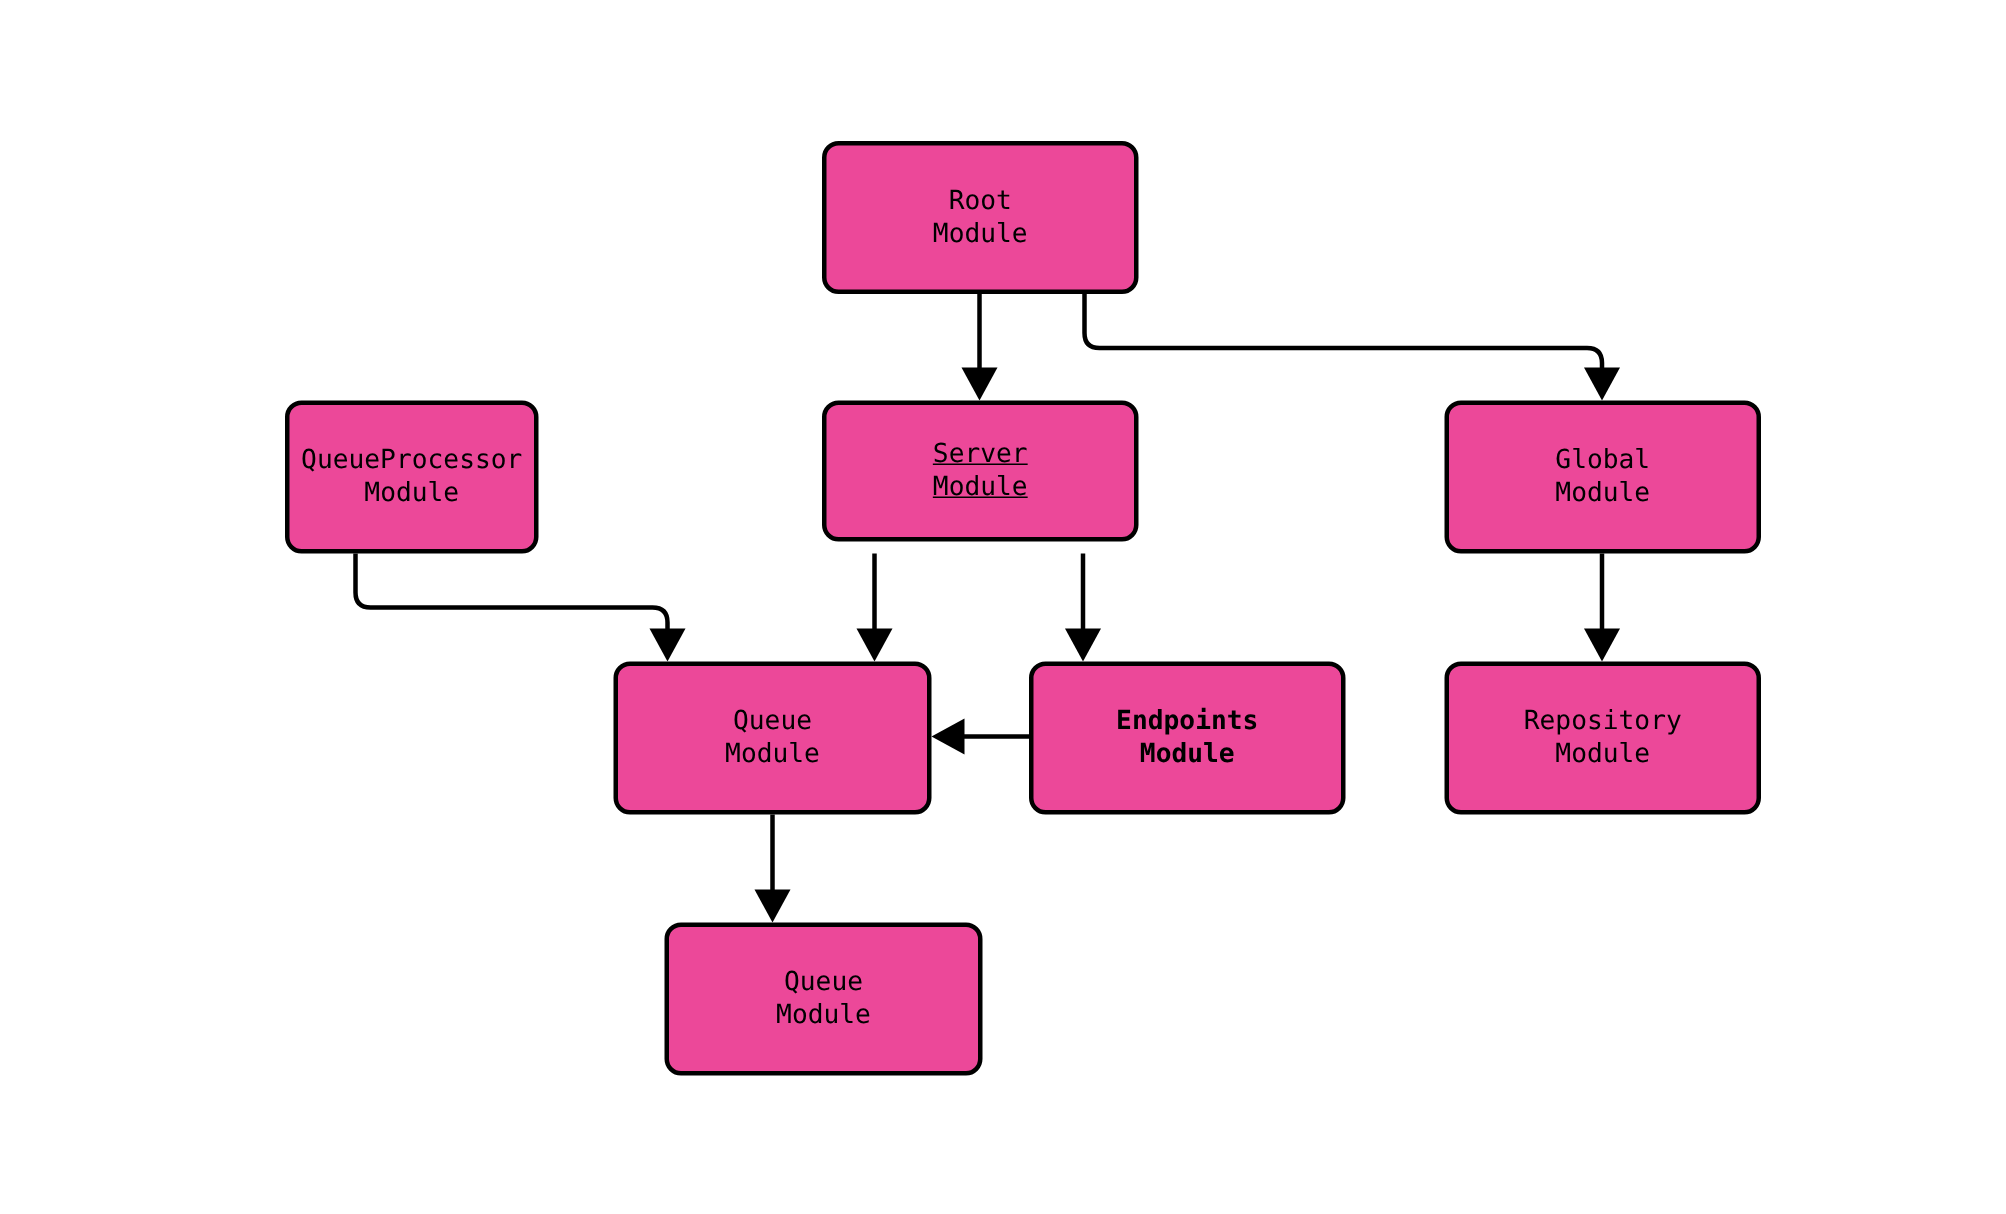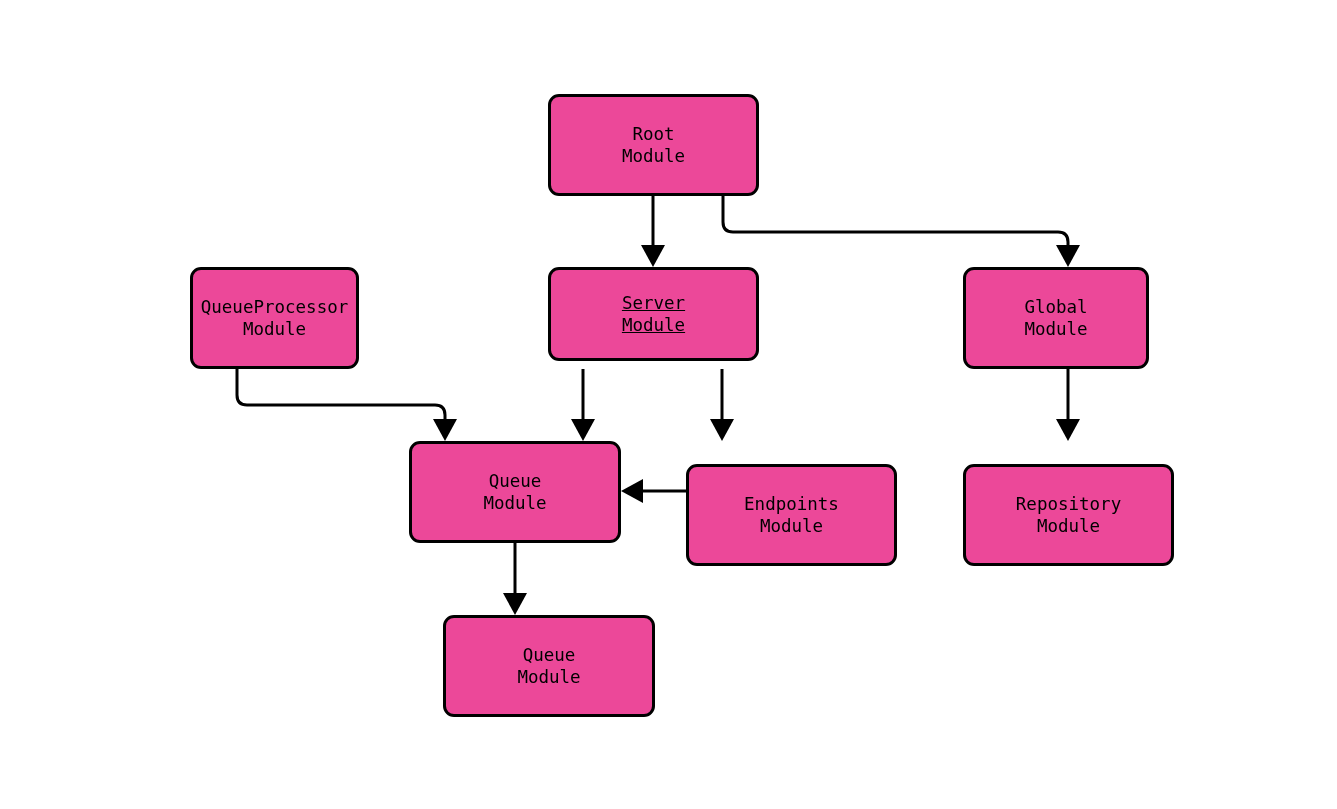--- a/index.html
+++ b/index.html
@@ -105,36 +105,36 @@
   <div class="node-box" style="left:144px; top:267px; width:169px; height:102px;margin-left:46px;">
     <div class="node-line">QueueProcessor</div>
     <div class="node-line">Module</div>
   </div>
 
   <div class="node-box" style="left:548px; top:267px; width:211px; height:94px;text-decoration:underline;">
     <div class="node-line">Server</div>
     <div class="node-line">Module</div>
   </div>
 
-  <div class="node-box" style="left:963px; top:267px; width:186px; height:102px;">
+  <div class="node-box" style="left:963px; top:267px; width:211px; height:102px;">
     <div class="node-line">Global</div>
     <div class="node-line">Module</div>
   </div>
 
   <div class="node-box" style="left:409px; top:441px; width:212px; height:102px;">
     <div class="node-line">Queue</div>
     <div class="node-line">Module</div>
   </div>
 
-  <div class="node-box" style="left:686px; top:464px; width:211px; height:102px;">
+  <div class="node-box" style="left:686px; top:441px; width:211px; height:102px;font-weight:bold;">
     <div class="node-line">Endpoints</div>
     <div class="node-line">Module</div>
   </div>
 
-  <div class="node-box" style="left:963px; top:441px; width:211px; height:102px;margin-top:23px;">
+  <div class="node-box" style="left:963px; top:441px; width:211px; height:102px;">
     <div class="node-line">Repository</div>
     <div class="node-line">Module</div>
   </div>
 
   <div class="node-box" style="left:409px; top:615px; width:212px; height:102px;margin-left:34px;">
     <div class="node-line">Queue</div>
     <div class="node-line">Module</div>
   </div>
 
 </div>

